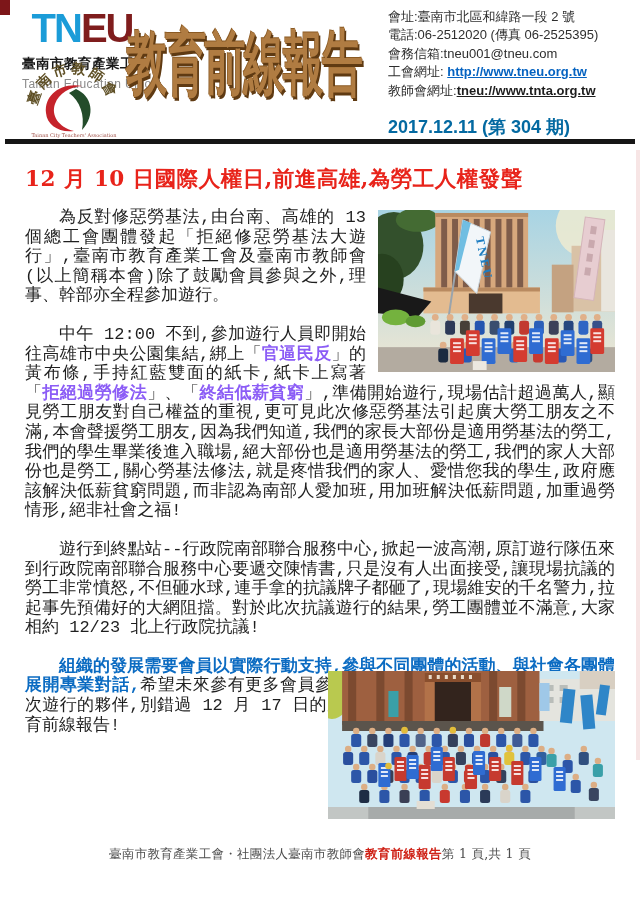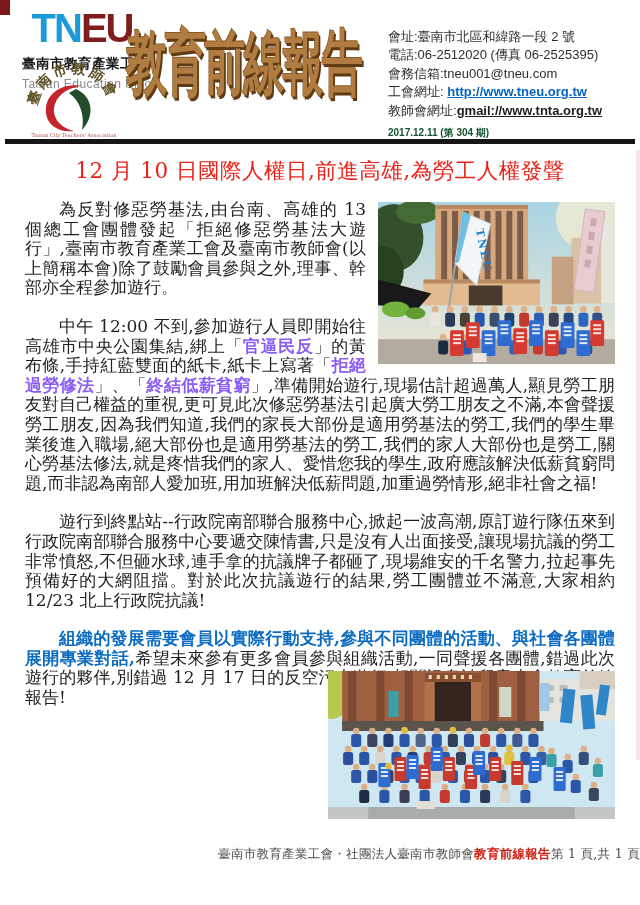--- a/index.html
+++ b/index.html
@@ -14,43 +14,43 @@
   .wordmark{font-weight:bold;font-size:40px;line-height:40px;letter-spacing:-2px;white-space:nowrap;}
   .wordmark .tn{color:#1b9cd8;}
   .wordmark .eu{color:#7f1d1d;}
   .org-zh{font-size:13.5px;font-weight:bold;color:#1a1a1a;letter-spacing:.5px;margin-top:7px;white-space:nowrap;}
   .org-en{font-size:12px;color:#8a8a8a;letter-spacing:.45px;margin-top:4px;white-space:nowrap;}
   .teachers-logo{position:absolute;left:20px;top:56px;width:108px;height:84px;}
   .masthead{position:absolute;left:126px;top:24px;font-size:70px;line-height:78px;font-weight:bold;
             color:#b07c42;white-space:nowrap;letter-spacing:-3px;
             transform:scaleX(.585);transform-origin:left top;
             text-shadow:3px 3px 0 #5f3a12,1px 1px 0 #7c4f1d,-1px -1px 0 #8a5a24;}
-  .contact{position:absolute;left:388px;top:28px;width:250px;
+  .contact{position:absolute;left:388px;top:8px;width:250px;
            font-family:"Liberation Sans","DejaVu Sans",sans-serif;
            font-size:13px;line-height:18.4px;color:#2e2e2e;}
   .contact .row{white-space:nowrap;}
   .contact a{font-weight:bold;text-decoration:underline;cursor:pointer;}
   .link-blue{color:#0563c1;margin-top:45px;}
   .link-dark{color:#1d1d1d;}
-  .issue-date{color:#14532d;font-weight:bold;font-size:10px;margin-top:4px;}
+  .issue-date{color:#0369a1;font-weight:bold;font-size:18px;margin-top:18px;}
   .rule{position:absolute;left:5px;right:5px;top:139px;height:5px;background:#161616;}
   
   .main{position:absolute;left:25px;top:156px;width:590px;}
-  .headline{margin:0 0 14px 0;text-align:center;font-size:21.5px;line-height:30px;
-            font-weight:normal;color:#e8231a;letter-spacing:.5px;}
+  .headline{margin:8px 0 14px 0;text-align:left;font-size:21.5px;line-height:30px;
+            font-weight:bold;color:#e8231a;letter-spacing:.5px;}
   .body{font-size:17px;line-height:19.6px;text-align:justify;}
-  .body p{margin:0 0 19px 0;text-indent:2em;}
+  .body p{margin:0 0 19px 0;text-indent:2em;font-family:Liberation Mono, monospace;}
   .body p.last{margin-bottom:0;}
   .red{color:#8b5cf6;font-weight:bold;}
   .blue{color:#0b6bc2;font-weight:bold;}
   .photo-top{float:right;width:237px;height:162px;margin:2px 0 8px 12px;}
   .photo-bottom{position:absolute;left:328px;top:671px;width:287px;height:148px;}
   .p5{margin-right:288px;}
   
-  .footer{position:absolute;left:0;right:0;top:846px;text-align:right;font-size:12.5px;
+  .footer{position:absolute;left:0;right:0;top:846px;text-align:center;font-size:12.5px;
           color:#4d4d4d;letter-spacing:.3px;}
   .footer .red-part{color:#cf2217;font-weight:bold;}
   svg{display:block;}
 </style>
 </head>
 <body>
 
 <div class="page">
 
   <div class="corner-mark"></div>
@@ -75,21 +75,21 @@
     <text x="54" y="81" text-anchor="middle" font-size="5" fill="#a05148">Tainan City Teachers' Association</text>
   </svg>
 
   <div class="masthead">教育前線報告</div>
 
   <div class="contact">
     <div class="row">會址:臺南市北區和緯路一段 2 號</div>
     <div class="row">電話:06-2512020 (傳真 06-2525395)</div>
     <div class="row">會務信箱:tneu001@tneu.com</div>
     <div class="row"><span>工會網址: </span> <a class="link-blue">http://www.tneu.org.tw</a></div>
-    <div class="row"><span>教師會網址:</span><a class="link-dark">gmail://www.tnta.org.tw</a></div>
+    <div class="row"><span>教師會網址:</span><a class="link-dark">tneu://www.tnta.org.tw</a></div>
     <div class="issue-date">2017.12.11 (第 304 期)</div>
   </div>
 
   <div class="rule"></div>
 
   <div class="main">
     <h1 class="headline">12 月 10 日國際人權日,前進高雄,為勞工人權發聲</h1>
 
     <div class="body">
 

